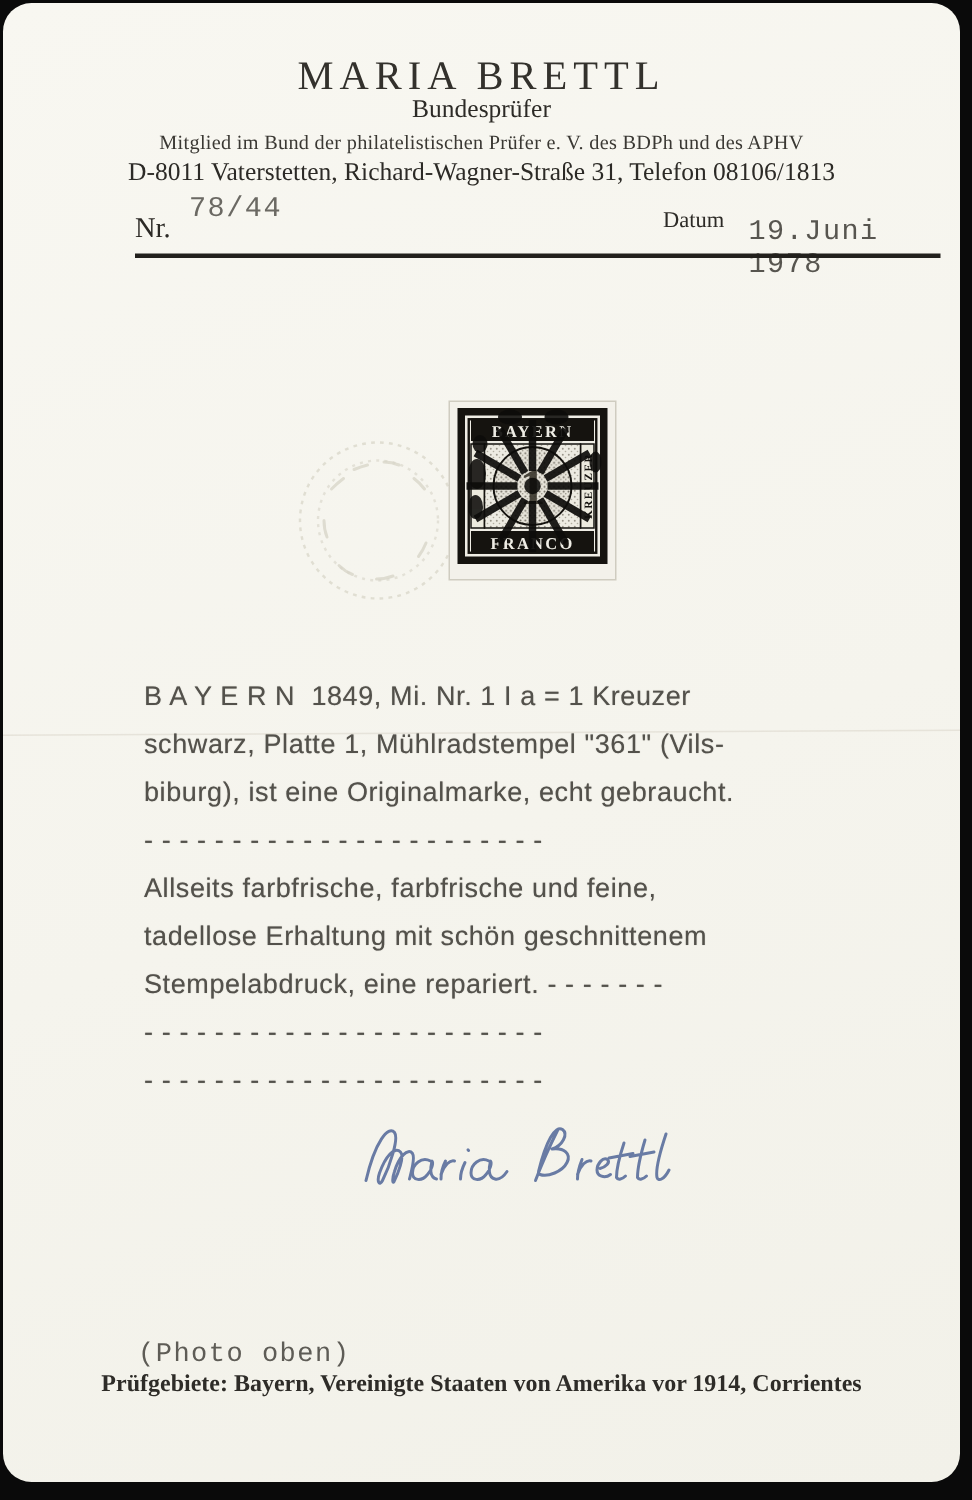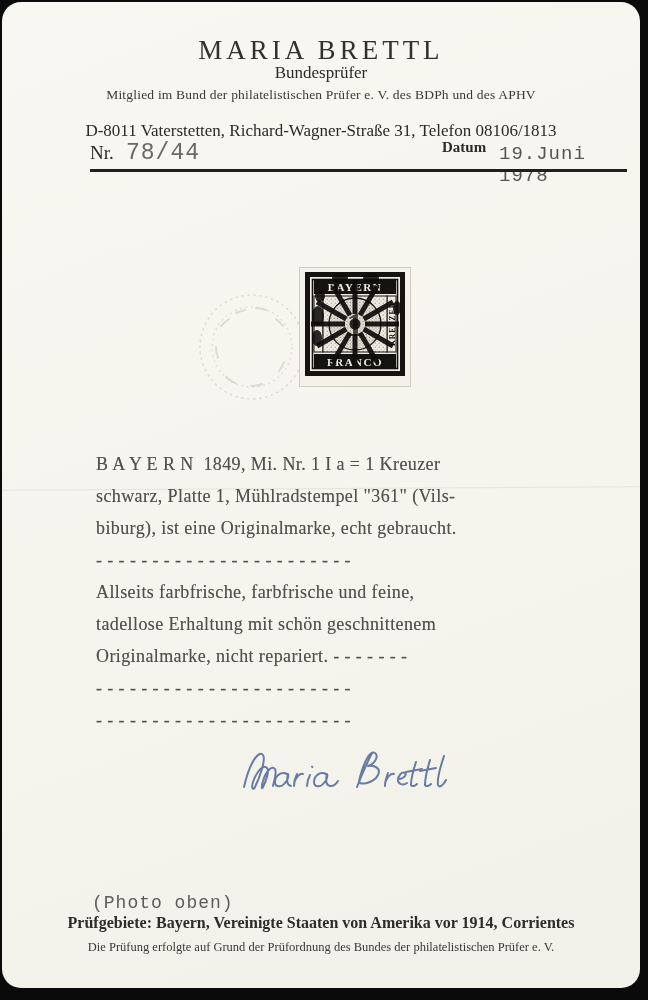--- a/index.html
+++ b/index.html
@@ -16,33 +16,33 @@
     overflow:hidden;
     border-radius:19px;
   }
   .abs{position:absolute;}
   .center{left:0;width:638px;text-align:center;}
   .serif{font-family:"Liberation Serif", serif;color:#2c2a26;}
   .mono{font-family:"Liberation Mono", monospace;color:#4e4c47;}
   .prufer-name{top:33px;font-size:27px;letter-spacing:4px;color:#33312c;}
   .prufer-title{top:61px;font-size:17px;}
   .membership{top:85px;font-size:13.5px;letter-spacing:.2px;color:#3a3833;}
-  .address{top:119px;font-size:17px;}
+  .address{top:103px;font-size:17px;}
   .nr-label{left:88px;top:140px;font-size:19px;}
-  .nr-value{left:124px;top:138px;font-size:23px;color:#6b6963;letter-spacing:1px;}
-  .date-label{left:440px;top:137px;font-size:15px;font-weight:700;}
+  .nr-value{left:124px;top:126px;font-size:19px;color:#6b6963;letter-spacing:1px;}
+  .date-label{left:440px;top:137px;font-size:15px;font-weight:400;}
   .date-value{left:497px;top:141px;font-size:19px;color:#57554f;letter-spacing:1px;}
   .header-rule{left:88px;top:167px;width:537px;height:2.5px;background:#22201c;}
   .attest-title{top:191px;font-size:21px;letter-spacing:3px;color:#262420;}
   .seal{left:194px;top:289px;}
   .stamp{left:296px;top:264px;}
   .crease{left:0;top:486px;width:648px;height:1px;background:#e2dfd4;opacity:.8;transform:rotate(-.3deg);}
   .body-block{left:94px;top:446px;width:530px;}
   .body-block .line{
-    font-family:Liberation Serif, serif;
+    font-family:Liberation Sans, sans-serif;
     font-size:18px;line-height:32px;white-space:pre;
     color:#53514b;letter-spacing:.4px;
     text-shadow:0 0 .6px rgba(80,78,72,.55);
   }
   .signature-svg{left:228px;top:733px;}
   .photo-note{left:90px;top:891px;font-size:18px;letter-spacing:1px;color:#5e5c56;}
   .areas-line{top:912px;font-size:16px;font-weight:700;color:#2e2c28;}
   .legal-line{top:938px;font-size:12.5px;color:#3a3833;}
 </style>
 </head>
@@ -142,21 +142,21 @@
 
   <div class="abs crease"></div>
 
   <div class="abs body-block">
     <div class="line">B A Y E R N  1849, Mi. Nr. 1 I a = 1 Kreuzer</div>
     <div class="line">schwarz, Platte 1, Mühlradstempel "361" (Vils-</div>
     <div class="line">biburg), ist eine Originalmarke, echt gebraucht.</div>
     <div class="line">- - - - - - - - - - - - - - - - - - - - - - -</div>
     <div class="line">Allseits farbfrische, farbfrische und feine,</div>
     <div class="line">tadellose Erhaltung mit schön geschnittenem</div>
-    <div class="line">Originalmarke, nicht repariert. - - - - - - -</div>
+    <div class="line">Stempelabdruck, eine repariert. - - - - - - -</div>
     <div class="line">- - - - - - - - - - - - - - - - - - - - - - -</div>
     <div class="line">- - - - - - - - - - - - - - - - - - - - - - -</div>
   </div>
 
   <svg class="abs signature-svg" width="250" height="75" viewBox="0 0 250 75">
     <g fill="none" stroke="#5a6f9d" stroke-width="2" stroke-linecap="round" stroke-linejoin="round" opacity=".9">
       <path d="M14,52 C20,26 29,15 33,20 C36,24 30,42 25,52 C23,56 21,53 23,47 C27,36 33,29 37,33 C40,36 35,48 33,52 C32,55 31,52 33,46 C36,36 42,30 45,34 C47,37 44,47 43,51"></path>
       <path d="M57,39 C51,36 45,41 45,47 C45,52 51,53 55,48 C58,45 59,40 58,39 C57,43 56,50 61,51"></path>
       <path d="M67,39 C65,43 64,48 64,51 M64,48 C66,42 70,38 73,39"></path>
       <path d="M80,40 C78,44 77,48 77,51 M82,31.6 L82.4,32"></path>
@@ -165,15 +165,14 @@
       <path d="M158,38 C156,43 155,48 155,51 M155,48 C157,42 161,38 164,39"></path>
       <path d="M170,44 C174,43 177,40 175,38 C172,36 168,41 168,45 C168,49 173,51 177,48"></path>
       <path d="M186,27 C183,36 181,45 181,50 C182,52 185,51 187,49 M176,37 L192,34"></path>
       <path d="M200,25 C197,35 195,45 195,50 C196,52 199,51 201,49 M190,36 L206,33"></path>
       <path d="M214,21 C210,33 207,45 208,50 C209,53 213,51 216,45"></path>
     </g>
   </svg>
 
   <div class="abs mono photo-note">(Photo oben)</div>
   <div class="abs center serif areas-line">Prüfgebiete: Bayern, Vereinigte Staaten von Amerika vor 1914, Corrientes</div>
-  <div class="abs center serif legal-line">Die Prüfung erfolgte auf Grund der Prüfordnung des Bundes der philatelistischen Prüfer e. V.</div>
 
 </div>
 
 </body></html>

